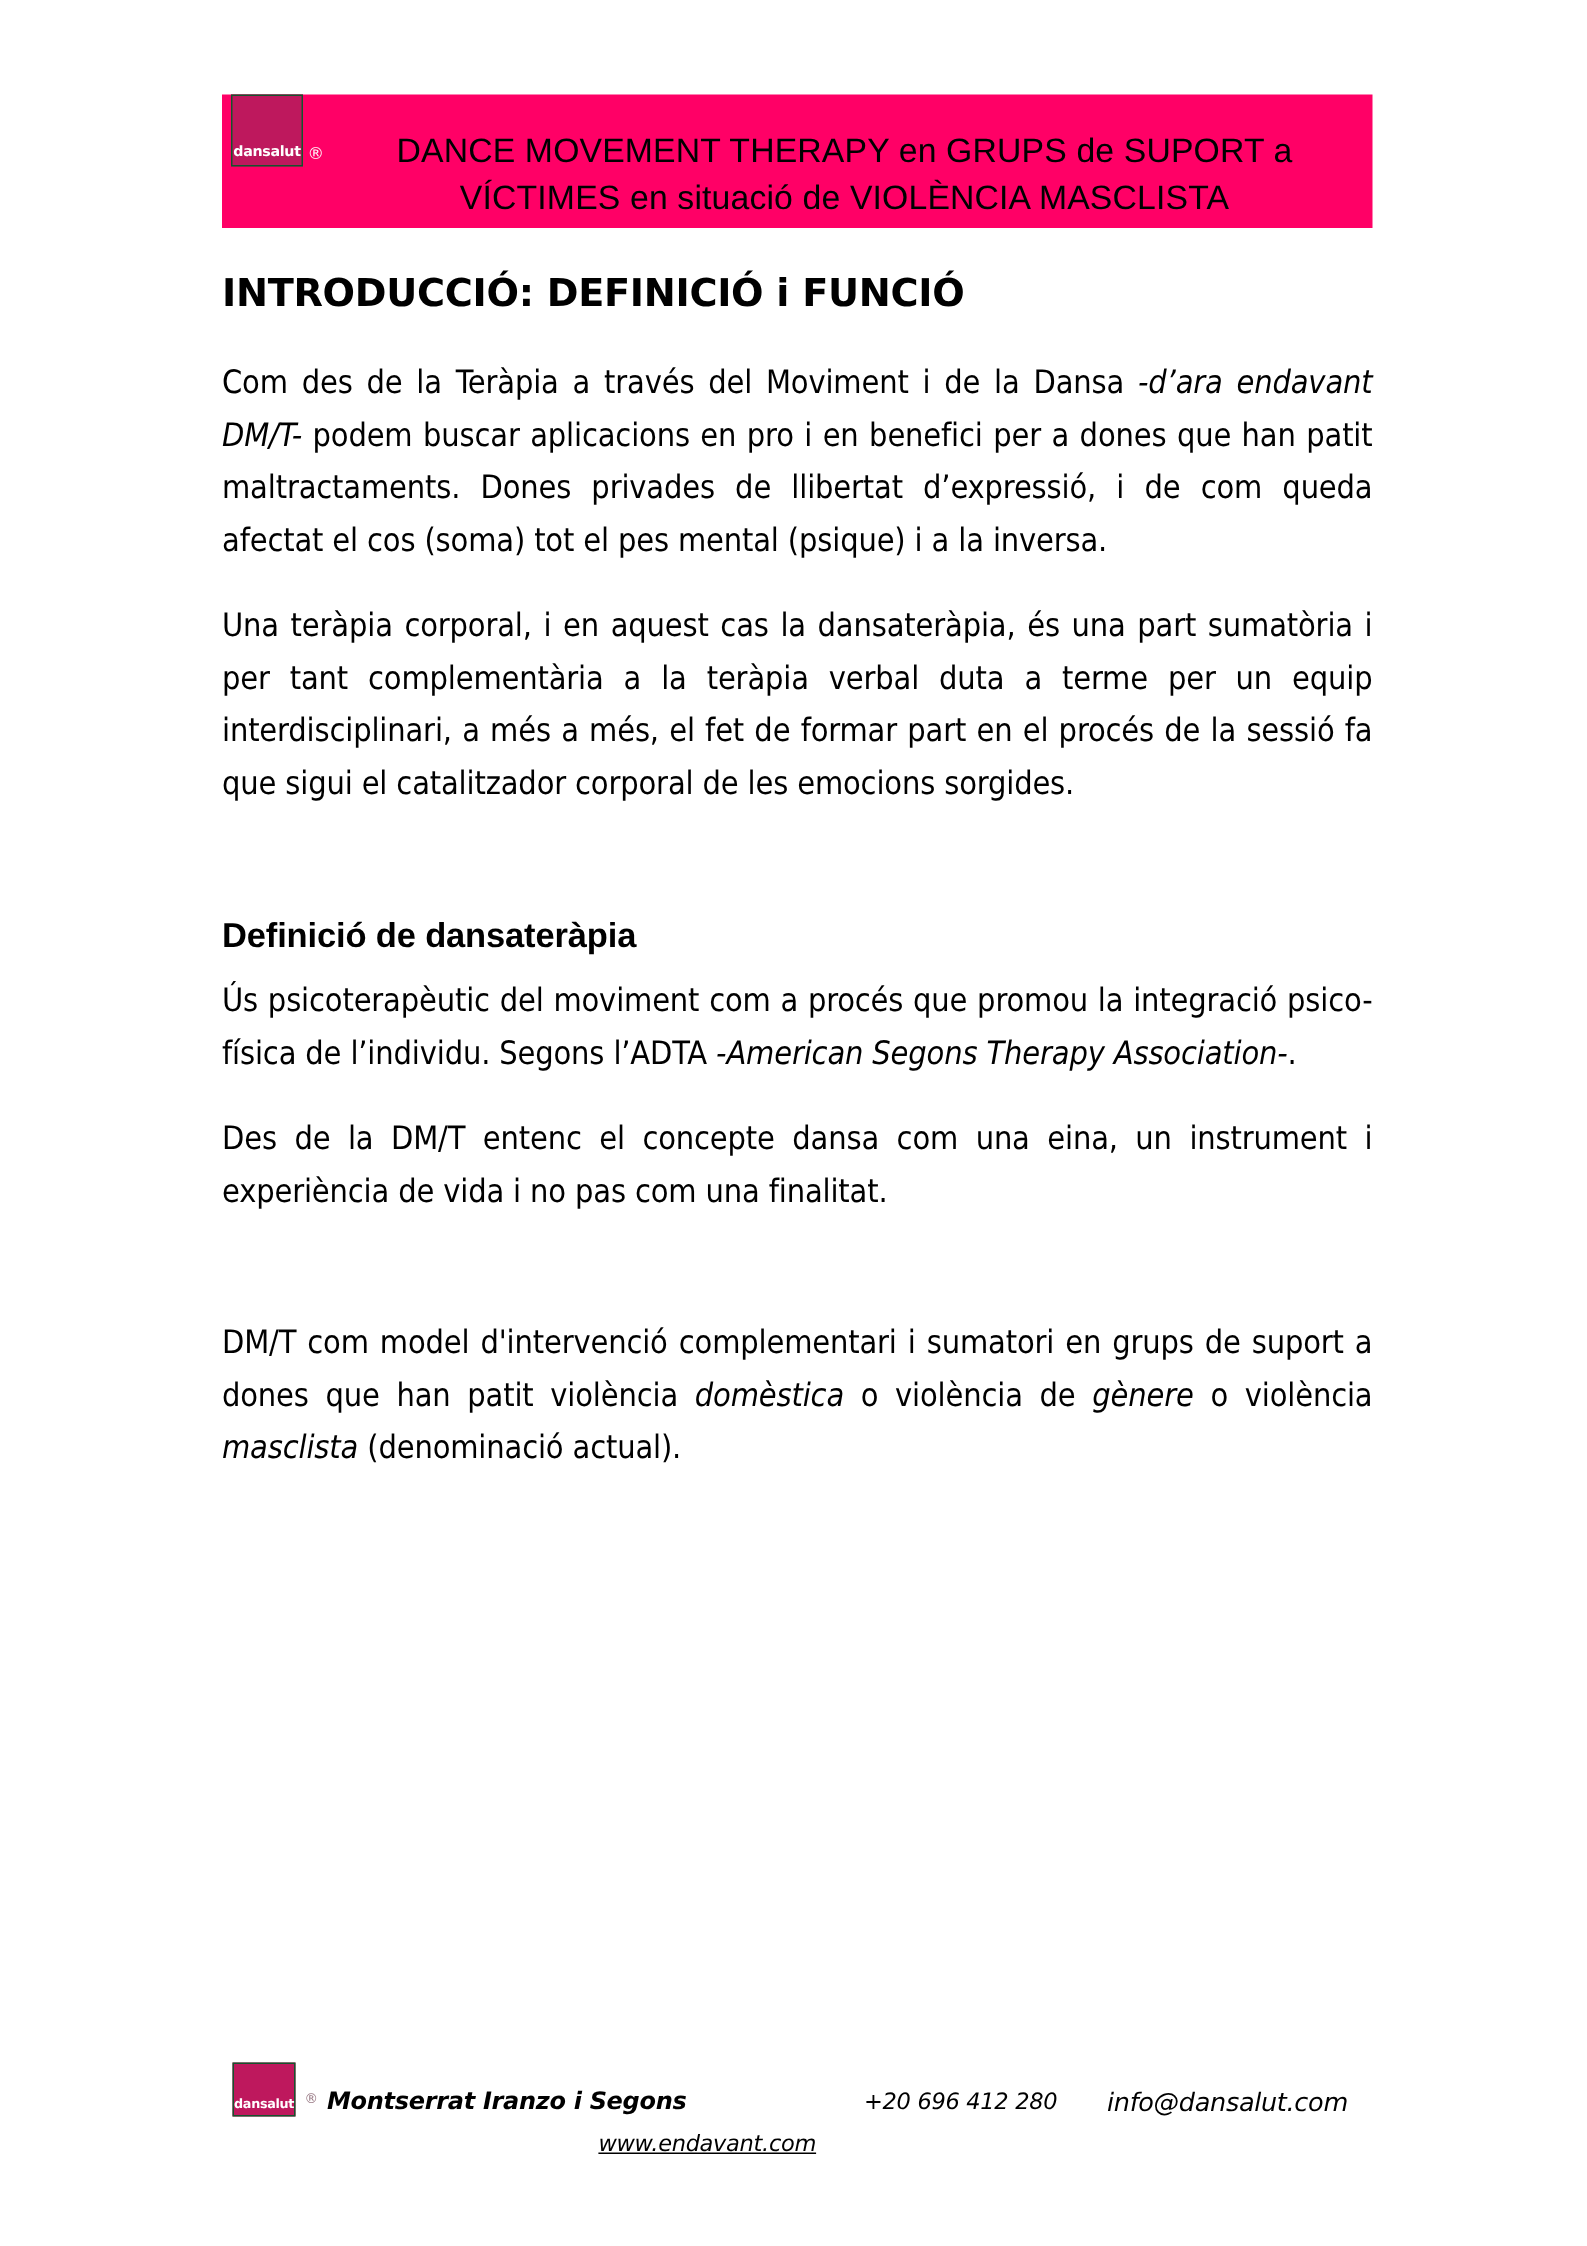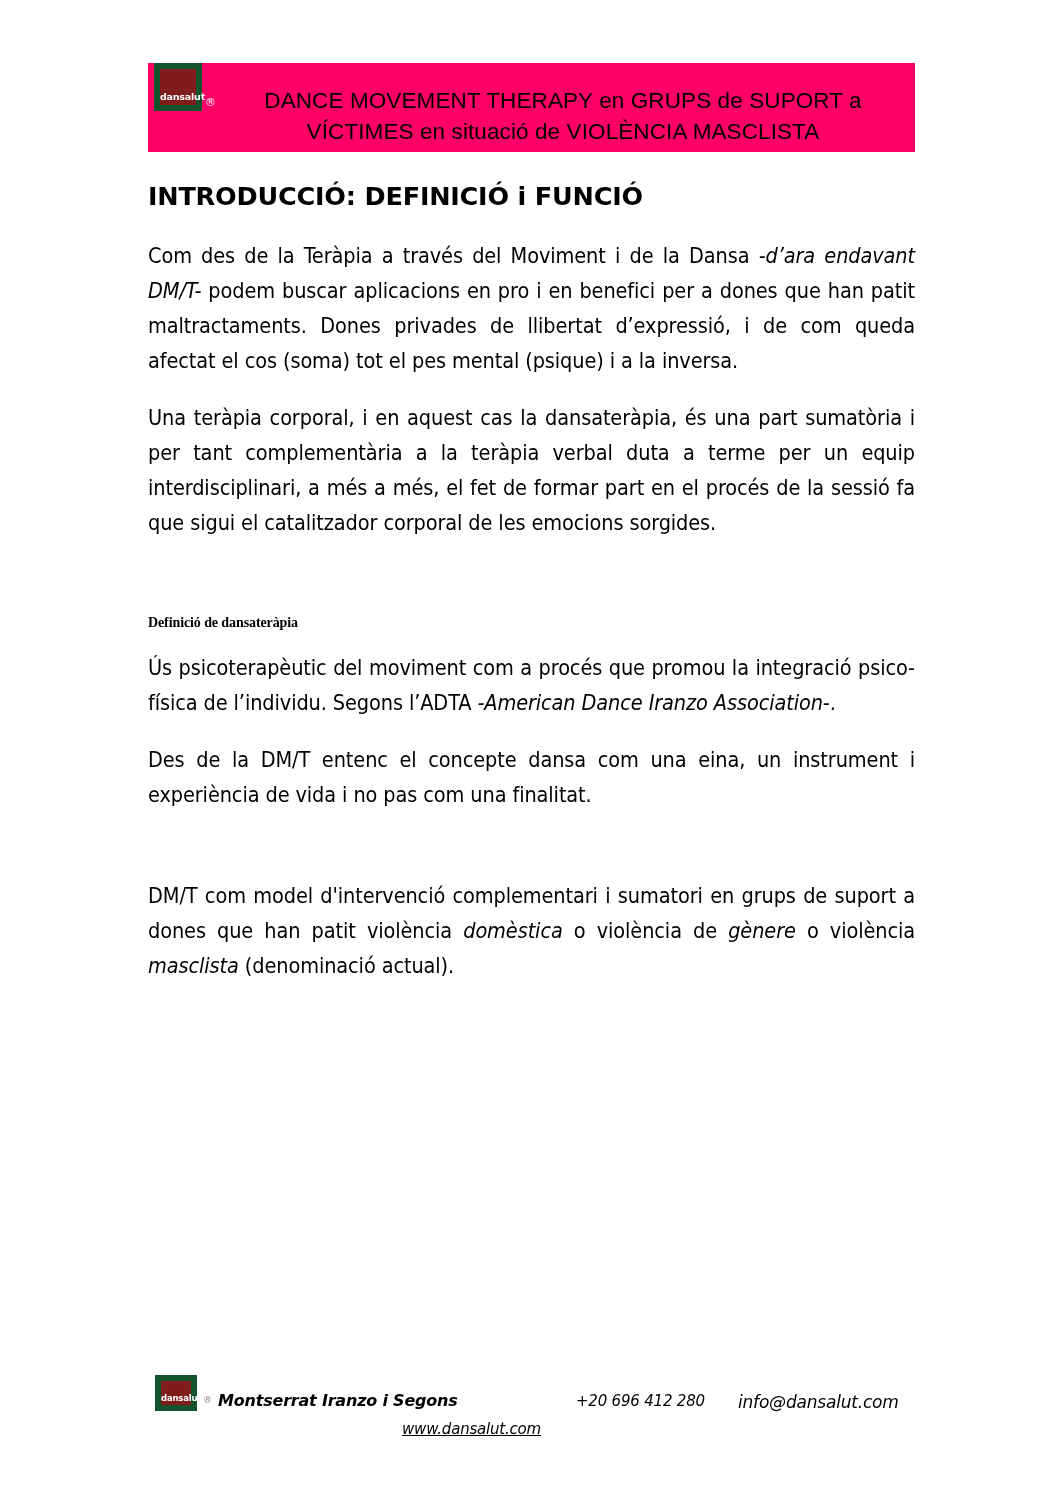--- a/index.html
+++ b/index.html
@@ -46,22 +46,22 @@
     font-size: 22.5px;
     line-height: 31px;
     letter-spacing: 0.1px;
     white-space: pre-line;
   }
 
   .logo-square {
     position: absolute;
     width: 48px;
     height: 48px;
-    background: #7f1d1d;
-    border: 6px solid #14532d;
+    background: #be185d;
+    border: 1px solid #14532d;
     box-sizing: border-box;
   }
   .logo-square .logo-word {
     position: absolute;
     left: 0;
     right: 0;
     bottom: 3px;
     text-align: center;
     color: #ffffff;
     font-family: "DejaVu Sans", sans-serif;
@@ -95,22 +95,22 @@
     margin: 0 0 26px 0;
     font-family: "DejaVu Sans", sans-serif;
     font-size: 25.5px;
     font-weight: bold;
     letter-spacing: -0.2px;
     line-height: 32px;
   }
 
   h2.section-title {
     margin: 0 0 14px 0;
-    font-family: Liberation Serif, serif;
-    font-size: 14px;
+    font-family: Liberation Sans, sans-serif;
+    font-size: 23px;
     font-weight: bold;
     letter-spacing: -0.1px;
     line-height: 26px;
   }
 
   p.body-par {
     margin: 0 0 22px 0;
     font-family: "DejaVu Sans Condensed", "DejaVu Sans", sans-serif;
     font-size: 21.5px;
     line-height: 35px;
@@ -221,21 +221,21 @@
     <h1 class="doc-title">INTRODUCCIÓ: DEFINICIÓ i FUNCIÓ</h1>
 
     <p class="body-par"><span>Com des de la Teràpia a través del Moviment i de la Dansa </span><em>-d’ara endavant DM/T-</em><span> podem buscar aplicacions en pro i en benefici per a dones que han patit maltractaments. Dones privades de llibertat d’expressió, i de com queda afectat el cos (soma) tot el pes mental (psique) i a la inversa.</span></p>
 
     <p class="body-par">Una teràpia corporal, i en aquest cas la dansateràpia, és una part sumatòria i per tant complementària a la teràpia verbal duta a terme per un equip interdisciplinari, a més a més, el fet de formar part en el procés de la sessió fa que sigui el catalitzador corporal de les emocions sorgides.</p>
 
     <div class="gap-large"></div>
 
     <h2 class="section-title">Definició de dansateràpia</h2>
 
-    <p class="body-par"><span>Ús psicoterapèutic del moviment com a procés que promou la integració psico-física de l’individu. Segons l’ADTA </span><em>-American Dance Iranzo Association-</em><span>.</span></p>
+    <p class="body-par"><span>Ús psicoterapèutic del moviment com a procés que promou la integració psico-física de l’individu. Segons l’ADTA </span><em>-American Segons Therapy Association-</em><span>.</span></p>
 
     <p class="body-par">Des de la DM/T entenc el concepte dansa com una eina, un instrument i experiència de vida i no pas com una finalitat.</p>
 
     <div class="gap-medium"></div>
 
 
     <p class="body-par"><span>DM/T com model d'intervenció complementari i sumatori en grups de suport a dones que han patit violència </span><em>domèstica</em><span> o violència de </span><em>gènere</em><span> o violència </span><em>masclista</em><span> (denominació actual).</span></p>
 
   </div>
 
@@ -246,18 +246,18 @@
     </div>
     <div class="footer-reg">®</div>
 
     <div class="footer-line1">
       <span class="footer-name">Montserrat Iranzo i Segons</span>
       <span class="footer-phone">+20 696 412 280</span>
       <span class="footer-email">info@dansalut.com</span>
     </div>
 
     <div class="footer-web">
-      <span>www.dansalut.com</span>
+      <span>www.endavant.com</span>
     </div>
 
   </div>
 
 </div>
 
 </body></html>

